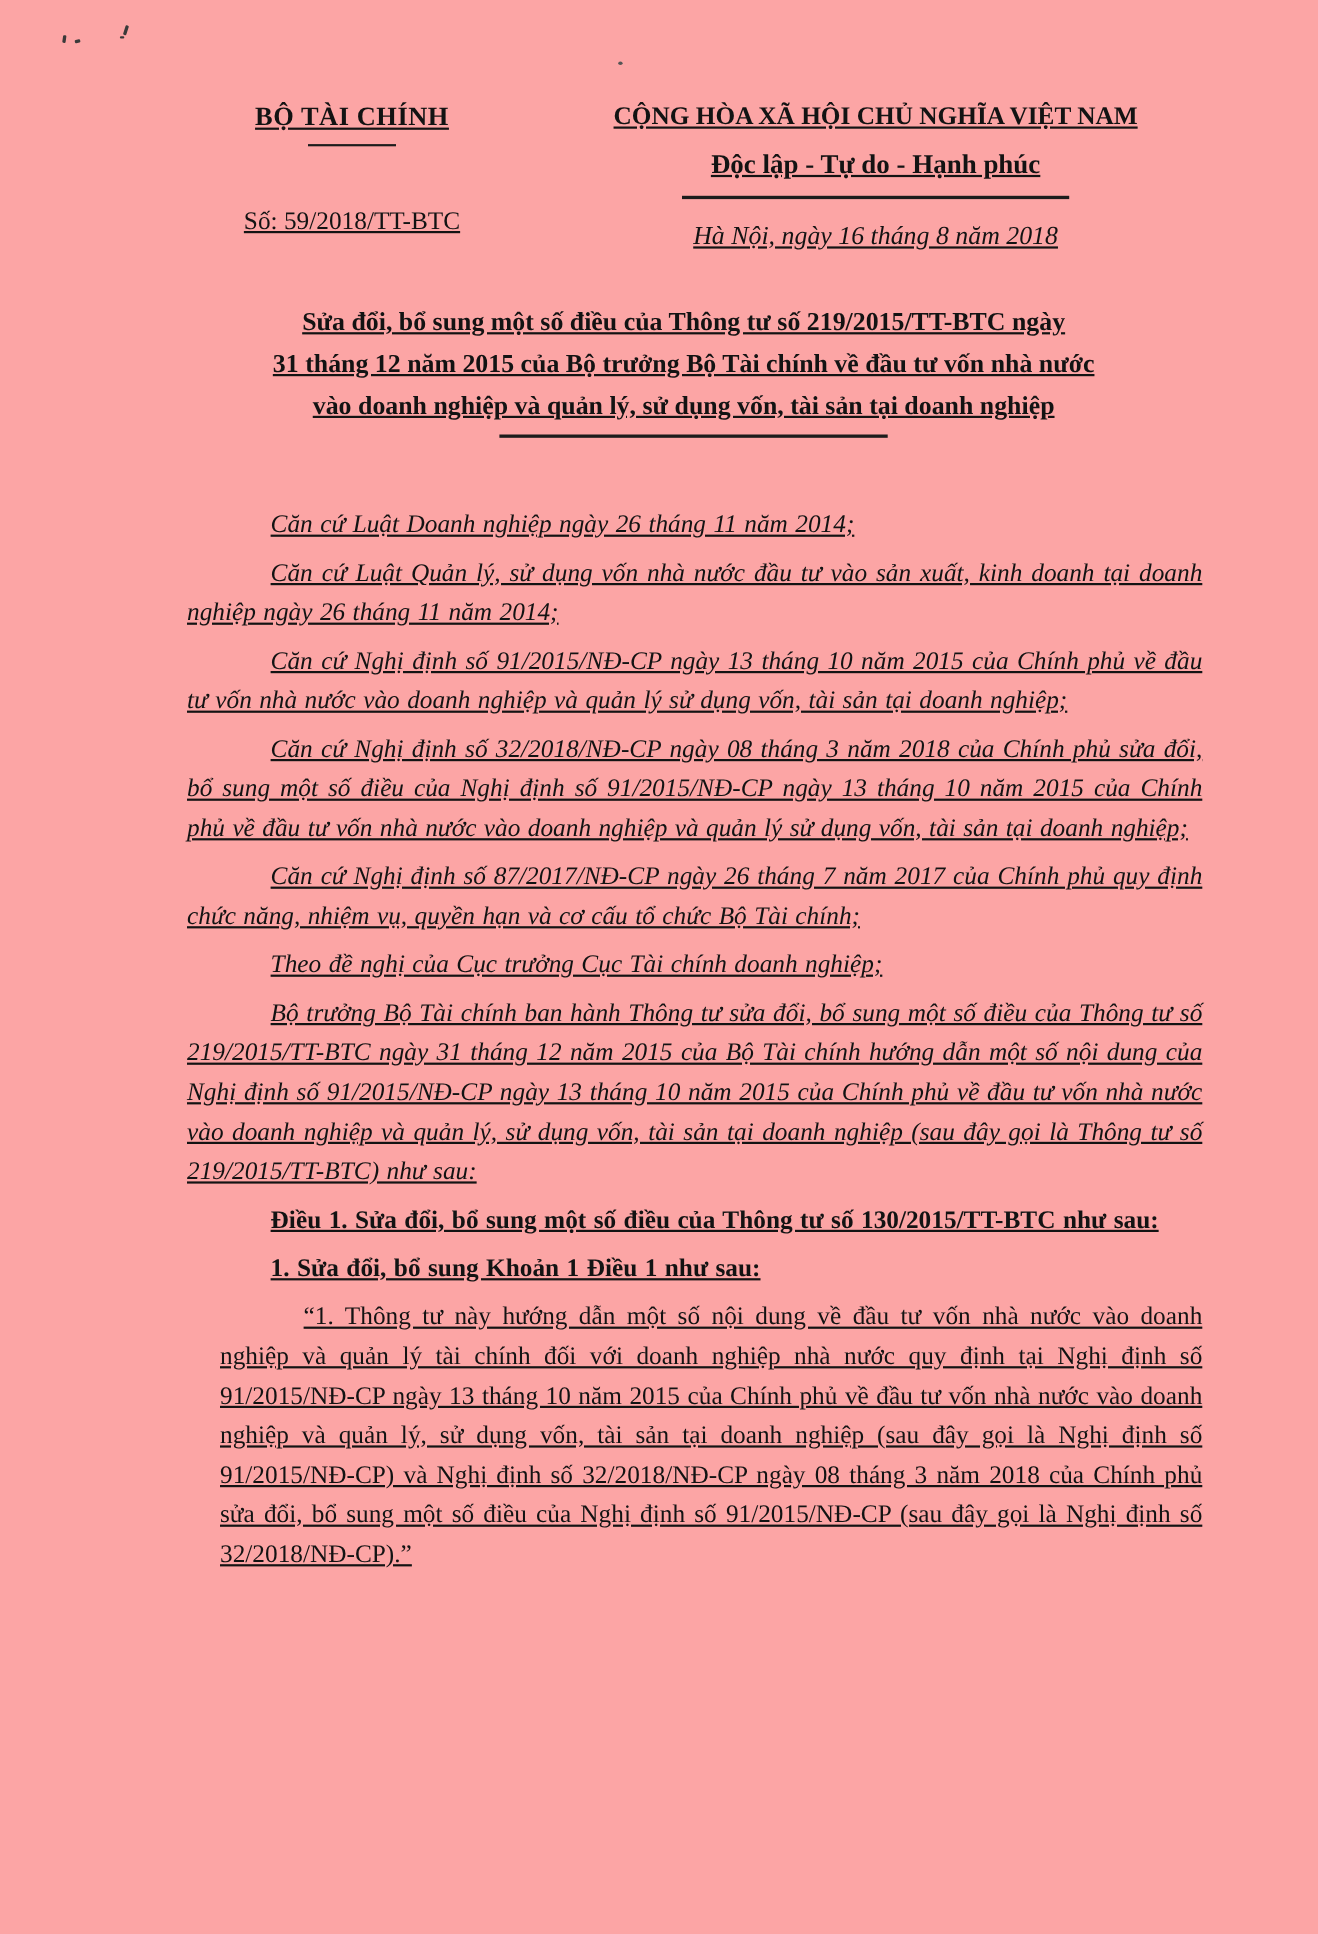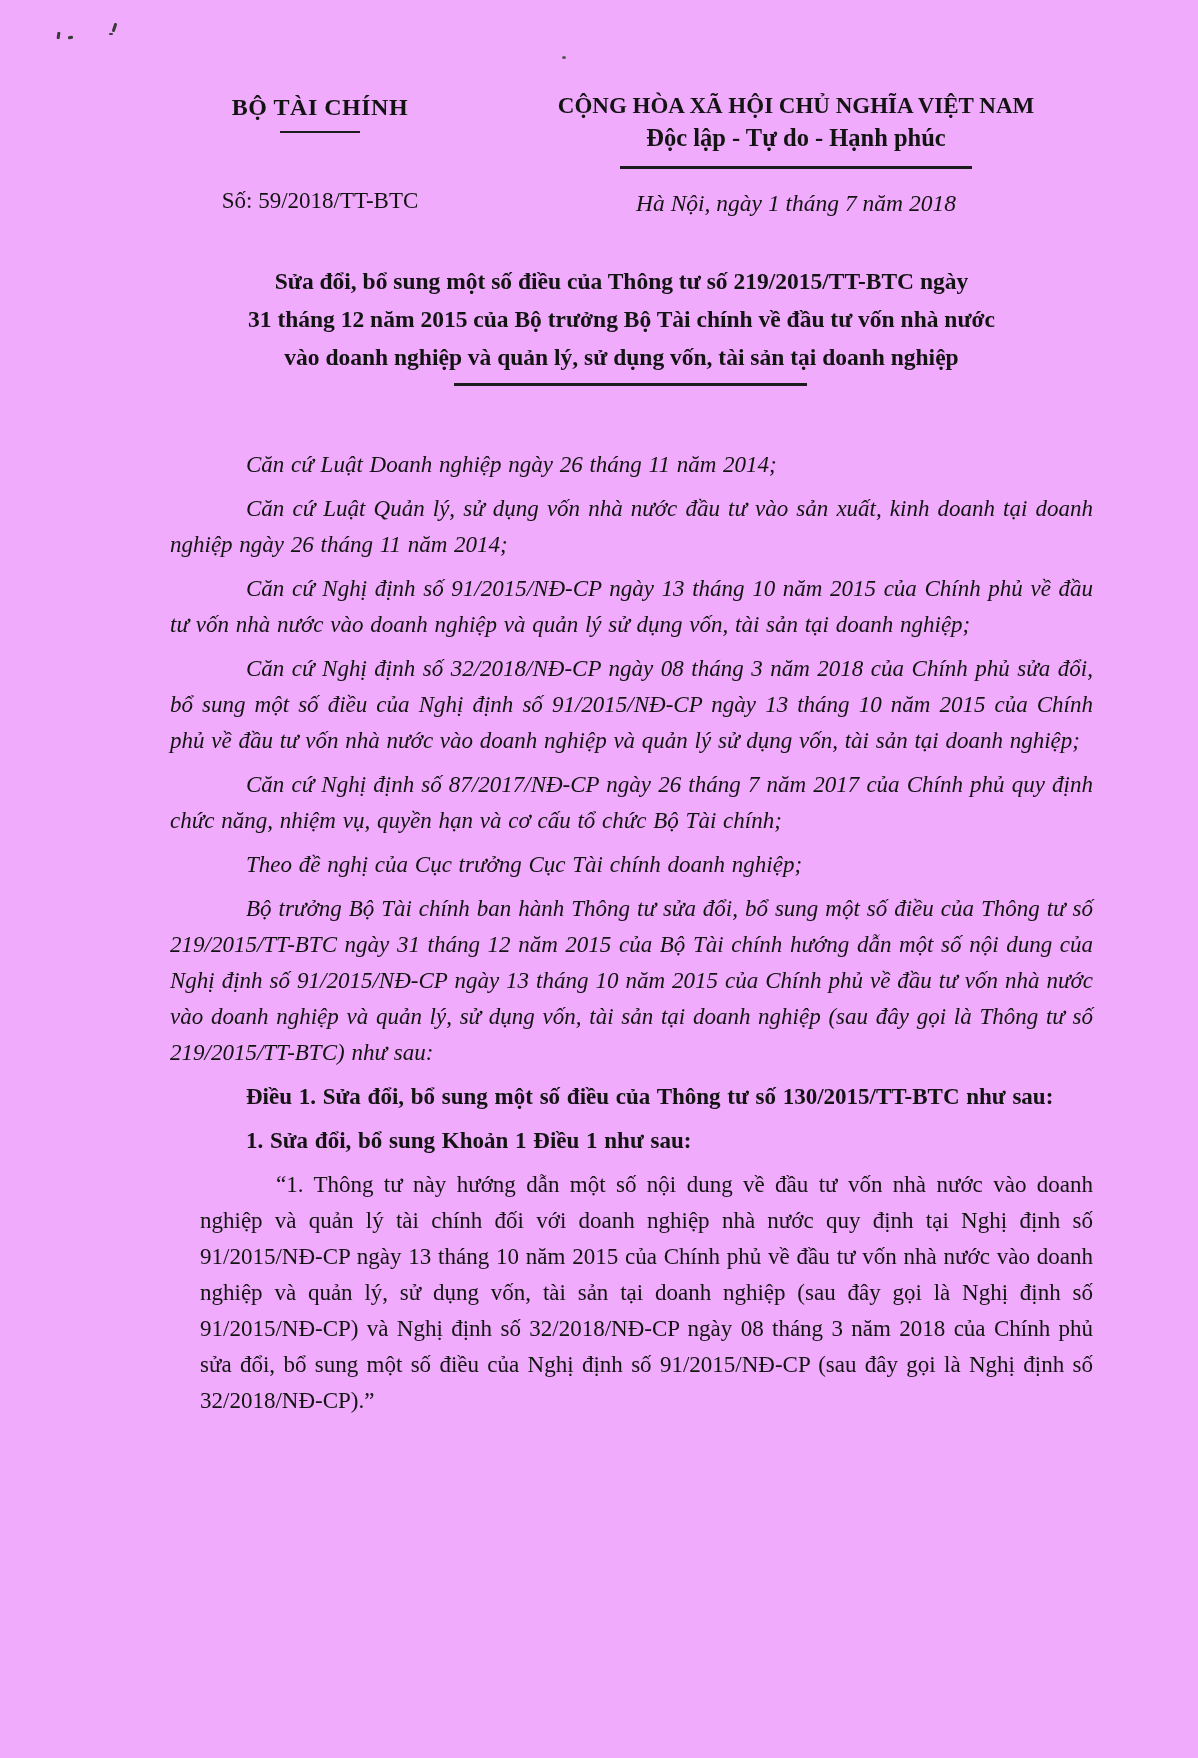--- a/index.html
+++ b/index.html
@@ -5,24 +5,25 @@
   html, body {
     margin: 0;
     padding: 0;
     background: #e8e8e8;
   }
   .page {
     position: relative;
     width: 1198px;
     height: 1758px;
     margin: 0 auto;
-    background: #f0abfc;
+    background: #fca5a5;
     font-family: "Liberation Serif", "DejaVu Serif", serif;
     color: #131313;
     overflow: hidden;
+    text-decoration: underline;
   }
   
   .speck { position: absolute; background: #3a3a3a; border-radius: 1px; }
   .speck.s1 { left: 57px;  top: 32px; width: 3px;  height: 7px; transform: rotate(8deg); }
   .speck.s2 { left: 68px;  top: 36px; width: 5px;  height: 3px; transform: rotate(-12deg); }
   .speck.s3 { left: 113px; top: 23px; width: 3px;  height: 9px; transform: rotate(18deg); }
   .speck.s4 { left: 109px; top: 33px; width: 4px;  height: 2px; }
   .speck.s5 { left: 562px; top: 56px; width: 4px;  height: 3px; border-radius: 50%; background:#555; }
 
   
@@ -66,21 +67,21 @@
   .national-title {
     font-weight: bold;
     font-size: 23px;
     line-height: 28px;
     white-space: nowrap;
   }
   .motto {
     font-weight: bold;
     font-size: 24.5px;
     line-height: 32px;
-    margin-top: 2px;
+    margin-top: 14px;
     white-space: nowrap;
   }
   .motto-underline {
     width: 352px;
     height: 2.5px;
     background: #1c1c1c;
     margin: 12px auto 0 auto;
   }
   .place-date {
     margin-top: 19px;
@@ -151,21 +152,21 @@
   <div class="doc-header">
     <div class="header-left">
       <div class="agency-name">BỘ TÀI CHÍNH</div>
       <div class="agency-underline"></div>
       <div class="doc-number">Số: 59/2018/TT-BTC</div>
     </div>
     <div class="header-right">
       <div class="national-title">CỘNG HÒA XÃ HỘI CHỦ NGHĨA VIỆT NAM</div>
       <div class="motto">Độc lập - Tự do - Hạnh phúc</div>
       <div class="motto-underline"></div>
-      <div class="place-date">Hà Nội, ngày 1 tháng 7 năm 2018</div>
+      <div class="place-date">Hà Nội, ngày 16 tháng 8 năm 2018</div>
     </div>
   </div>
 
   <div class="title-block">
     <div class="subject">
       <div class="subject-line">Sửa đổi, bổ sung một số điều của Thông tư số 219/2015/TT-BTC ngày</div>
       <div class="subject-line">31 tháng 12 năm 2015 của Bộ trưởng Bộ Tài chính về đầu tư vốn nhà nước</div>
       <div class="subject-line">vào doanh nghiệp và quản lý, sử dụng vốn, tài sản tại doanh nghiệp</div>
     </div>
     <div class="title-divider"></div>

